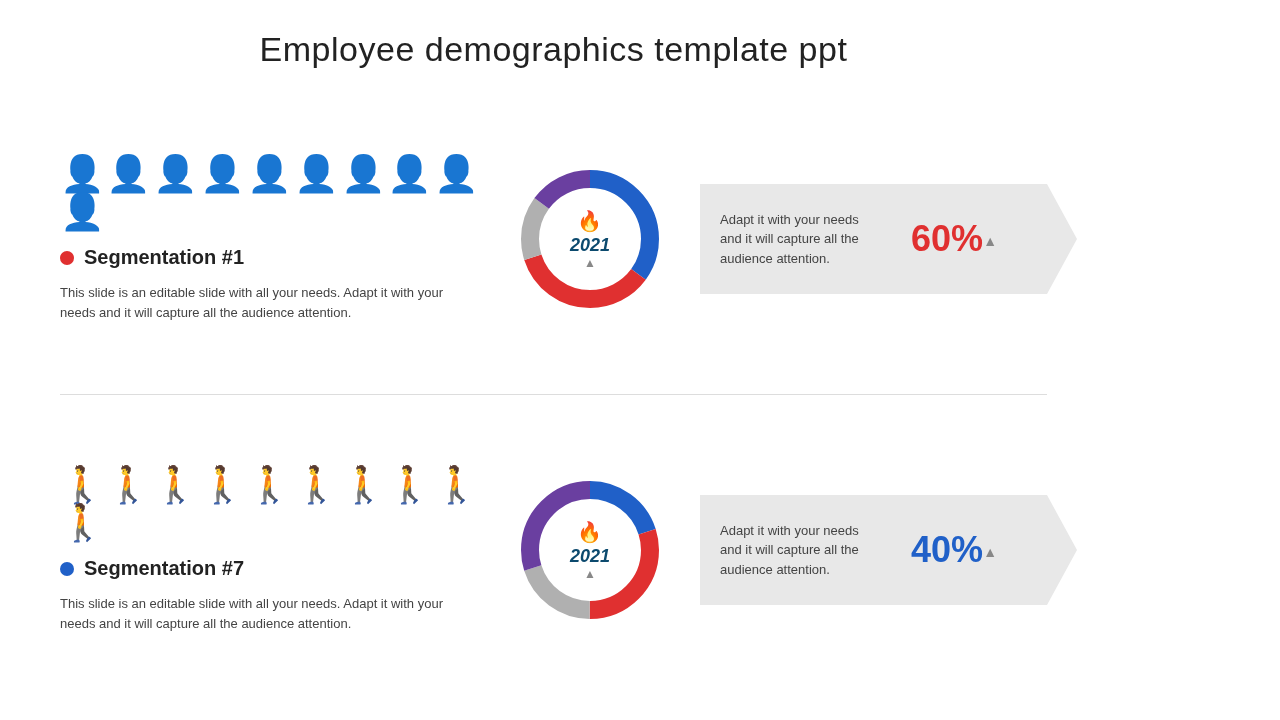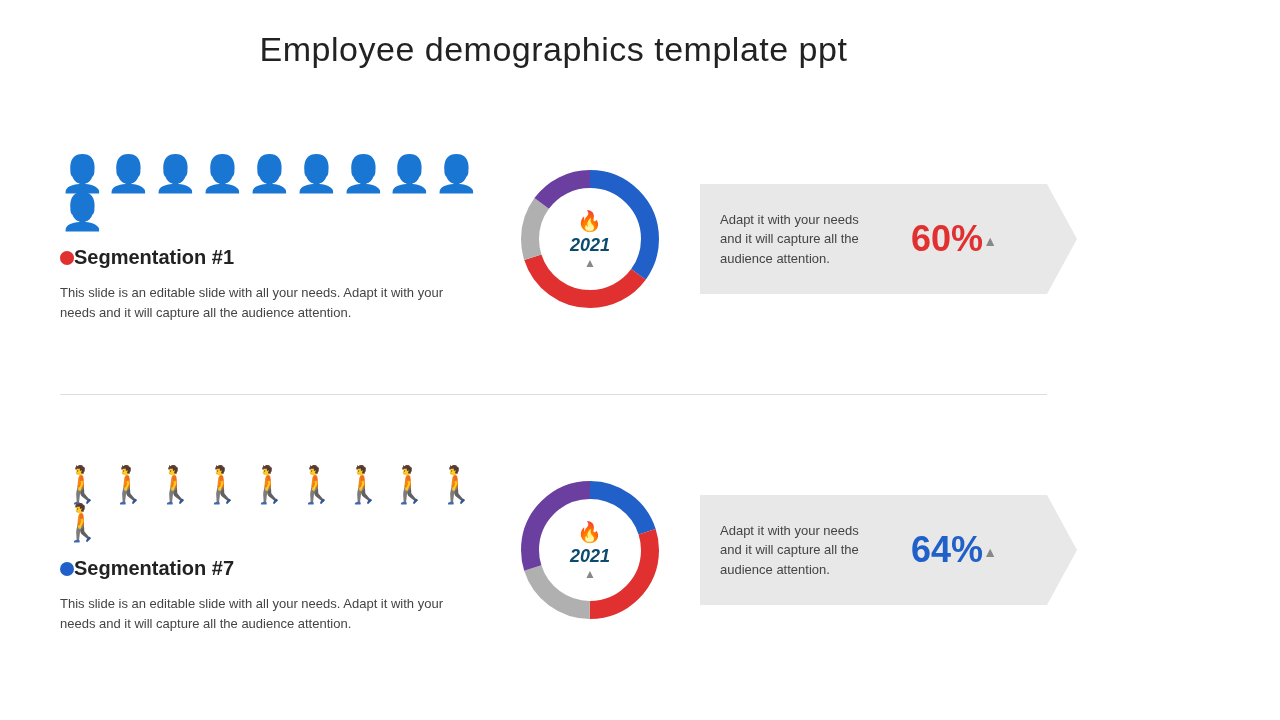--- a/index.html
+++ b/index.html
@@ -50,20 +50,21 @@
       gap: 2px;
       margin-bottom: 8px;
     }
     .person-icon {
       font-size: 36px;
       line-height: 1;
     }
     .segmentation-label {
       display: flex;
       align-items: center;
+      gap: 10px;
       font-size: 20px;
       font-weight: 700;
       color: #222;
       margin-bottom: 6px;
     }
     .dot {
       width: 14px;
       height: 14px;
       border-radius: 50%;
       display: inline-block;
@@ -269,21 +270,21 @@
             <span class="donut-year">2021</span>
             <span class="donut-arrow">▲</span>
           </div>
         </div>
       </div>
 
       <div class="arrow-label-section">
         <div class="arrow-shape">
           <span class="arrow-text">Adapt it with your needs and it will capture all the audience attention.</span>
           <div class="arrow-percent">
-            <span style="color:#2060c8;">64%</span>
+            <span style="color:#2060c8;">40%</span>
             <span class="up-arrow">▲</span>
           </div>
         </div>
       </div>
     </div>
 
   </div>
 </div>
 
 </body></html>

